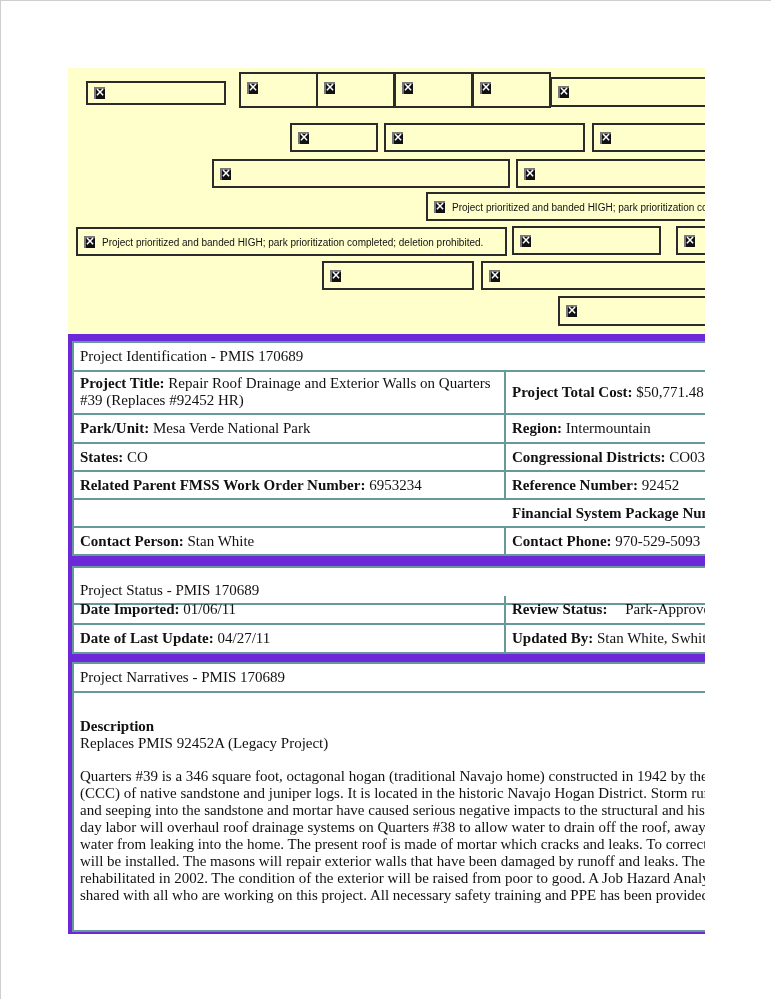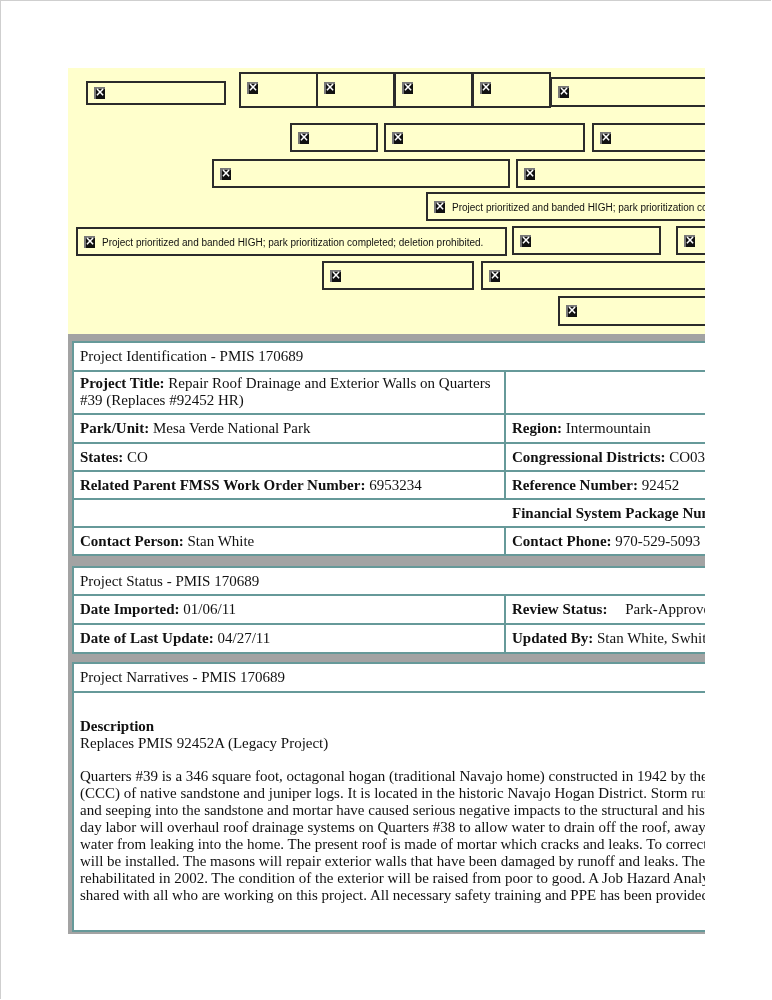--- a/index.html
+++ b/index.html
@@ -31,21 +31,21 @@
       position: absolute; left: 6px; top: 50%; transform: translateY(-50%);
       width: 11px; height: 12px; background: #111;
       border-left: 2px solid #777; border-top: 2px solid #777; box-sizing: border-box;
     }
     .broken-img::after {
       content: "\00d7"; position: absolute; left: -1px; top: -4px;
       color: #fff; font-size: 12px; font-weight: bold; font-family: "DejaVu Sans", sans-serif;
     }
     .field-text { position: absolute; left: 24px; top: 50%; transform: translateY(-50%); color: #111; }
 
-    .report { position: absolute; left: 0; top: 266px; width: 637px; height: 600px; background: #a3a3a3; }
+    .report { position: absolute; left: 0; top: 266px; width: 637px; height: 600px; background: #6d28d9; }
     .section {
       position: absolute; left: 4px; width: 660px; background: #ffffff;
       border: 2px solid #669999; box-sizing: border-box;
     }
     .row { position: absolute; left: 0; right: 0; box-sizing: border-box; border-bottom: 2px solid #669999; font-size: 15px; }
     .row:last-child { border-bottom: none; }
     .cell { position: absolute; top: 0; bottom: 0; box-sizing: border-box; padding: 4px 6px; line-height: 17px; }
     .cell.left { left: 0; width: 432px; border-right: 2px solid #669999; }
     .cell.right { left: 432px; right: 0; white-space: nowrap; }
     .cell.full { left: 0; right: 0; }
@@ -128,20 +128,24 @@
   </div>
 
   <div class="report">
 
     <div class="section" style="top:7px;height:215px;">
       <div class="row" style="top:0;height:29px;">
         <div class="cell full v-center">Project Identification - PMIS 170689</div>
       </div>
       <div class="row" style="top:29px;height:43px;text-decoration:underline;">
         <div class="cell left" style="padding-top:3px;"><span class="lbl">Project Title:</span><span> Repair Roof Drainage and Exterior Walls on Quarters #39 (Replaces #92452 HR)</span></div>
+        <div class="cell right v-center">
+            <span class="lbl">Project Total Cost:</span>
+            <span style="white-space:pre;"> $50,771.48</span>
+          </div>
       </div>
       <div class="row" style="top:72px;height:29px;">
         <div class="cell right v-center">
             <span class="lbl">Region:</span>
             <span style="white-space:pre;"> Intermountain</span>
           </div>
         <div class="cell left v-center">
             <span class="lbl">Park/Unit:</span>
             <span style="white-space:pre;"> Mesa Verde National Park</span>
           </div>
@@ -178,21 +182,21 @@
             <span style="white-space:pre;"> Stan White</span>
           </div>
         <div class="cell right v-center">
             <span class="lbl">Contact Phone:</span>
             <span style="white-space:pre;"> 970-529-5093</span>
           </div>
       </div>
     </div>
 
     <div class="section" style="top:232px;height:88px;">
-      <div class="row" style="top:0;height:28px;padding-left:38px;">
+      <div class="row" style="top:9px;height:28px;padding-left:38px;">
         <div class="cell full v-center">Project Status - PMIS 170689</div>
       </div>
       <div class="row" style="top:28px;height:29px;">
         <div class="cell left v-center">
             <span class="lbl">Date Imported:</span>
             <span style="white-space:pre;"> 01/06/11</span>
           </div>
         <div class="cell right v-center">
             <span class="lbl">Review Status:</span>
             <span style="white-space:pre;margin-left:14px;"> Park-Approved</span>

